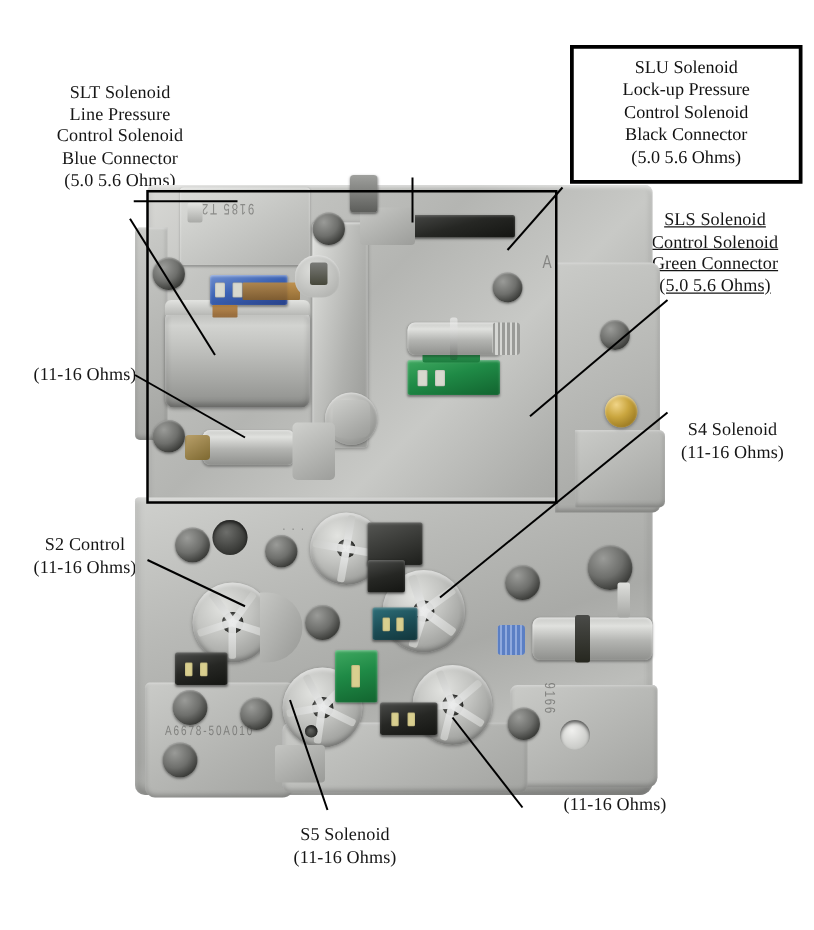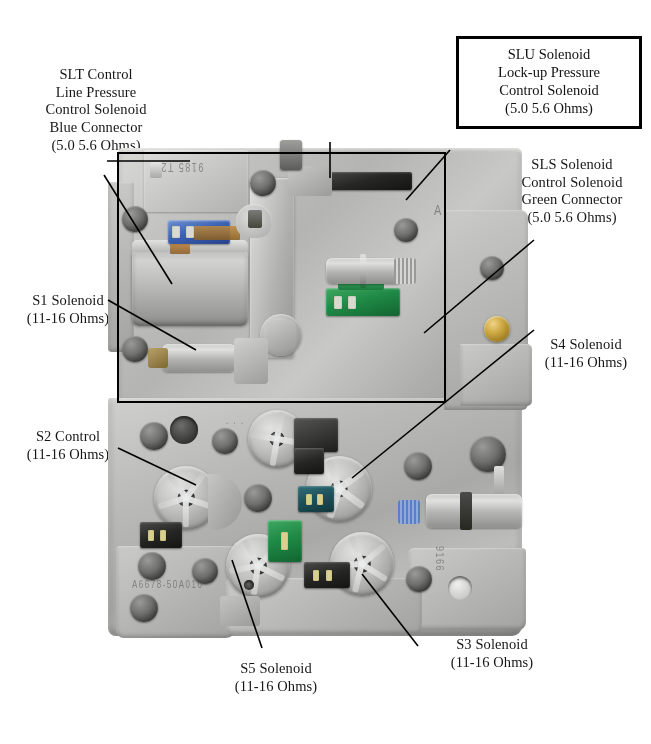--- a/index.html
+++ b/index.html
@@ -352,61 +352,60 @@
     <path d="M118,448 L196,485" stroke="#000" stroke-width="1.6" fill="none"></path>
 
     <path d="M534,330 L352,478" stroke="#000" stroke-width="1.6" fill="none"></path>
 
     <path d="M262,648 L232,560" stroke="#000" stroke-width="1.6" fill="none"></path>
 
     <path d="M418,646 L362,574" stroke="#000" stroke-width="1.6" fill="none"></path>
   </svg>
 
   <div class="label" style="left:6px;top:66px;width:180px;">
-    <div>SLT Control</div>
+    <div>SLT Solenoid</div>
     <div>Line Pressure</div>
     <div>Control Solenoid</div>
     <div>Blue Connector</div>
     <div>(5.0 5.6 Ohms)</div>
   </div>
 
   <div class="boxed" style="left:456px;top:36px;width:186px;text-align:center;">
     <div>SLU Solenoid</div>
     <div>Lock-up Pressure</div>
     <div>Control Solenoid</div>
+    <div>Black Connector</div>
     <div>(5.0 5.6 Ohms)</div>
   </div>
 
-  <div class="label" style="left:496px;top:156px;width:152px;">
+  <div class="label" style="left:496px;top:168px;width:152px;text-decoration:underline;">
     <div>SLS Solenoid</div>
     <div>Control Solenoid</div>
     <div>Green Connector</div>
     <div>(5.0 5.6 Ohms)</div>
   </div>
 
   <div class="label" style="left:4px;top:292px;width:128px;">
-    <div>S1 Solenoid</div>
     <div>(11-16 Ohms)</div>
   </div>
 
   <div class="label" style="left:4px;top:428px;width:128px;">
     <div>S2 Control</div>
     <div>(11-16 Ohms)</div>
   </div>
 
   <div class="label" style="left:532px;top:336px;width:108px;">
     <div>S4 Solenoid</div>
     <div>(11-16 Ohms)</div>
   </div>
 
   <div class="label" style="left:212px;top:660px;width:128px;">
     <div>S5 Solenoid</div>
     <div>(11-16 Ohms)</div>
   </div>
 
   <div class="label" style="left:428px;top:636px;width:128px;">
-    <div>S3 Solenoid</div>
     <div>(11-16 Ohms)</div>
   </div>
 
   <div class="watermark" style="left:520px;top:698px;"></div>
 
 </div>
 
 </body></html>

